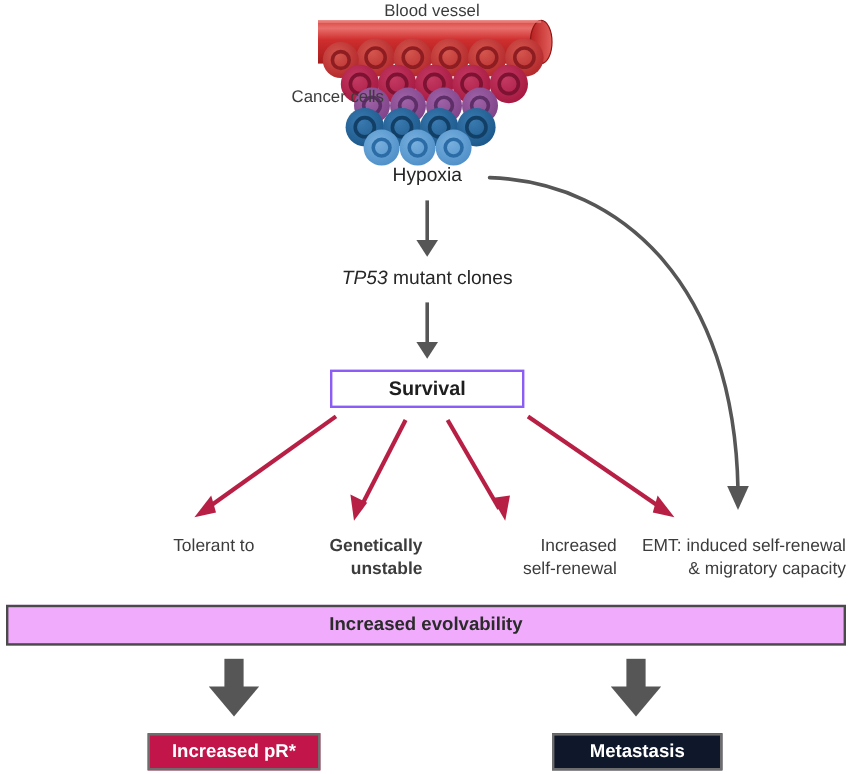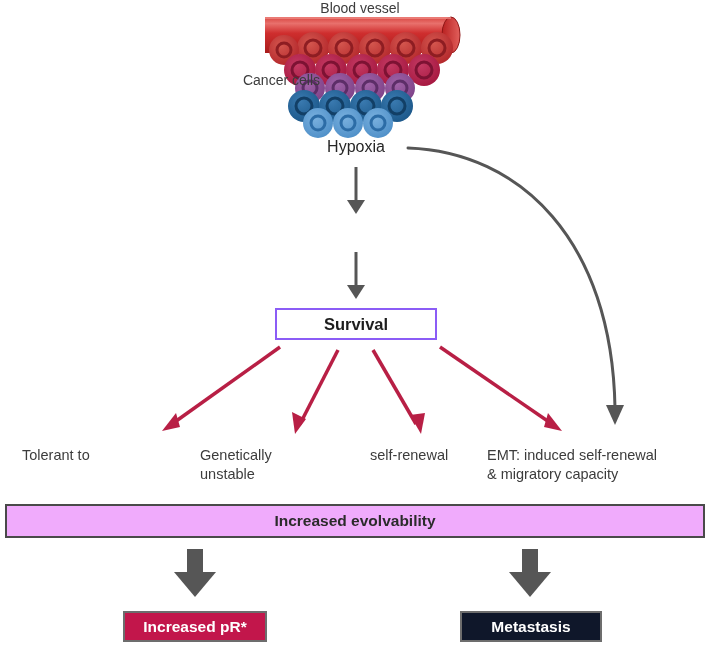--- a/index.html
+++ b/index.html
@@ -26,21 +26,21 @@
   }
   .node-text {
     color: #262626;
     font-size: 16px;
     text-align: center;
     white-space: nowrap;
   }
   .outcome {
     color: #3c3c3c;
     font-size: 14.5px;
-    text-align: left;
+    text-align: right;
     line-height: 1.3;
   }
   .italic { font-style: italic; }
 
   
   .survival-box {
     border: 2px solid #8b5cf6;
     background: #ffffff;
     box-sizing: border-box;
     display: flex;
@@ -232,35 +232,39 @@
     <g>
       <rect x="522" y="549" width="16" height="28" fill="#565656"></rect>
       <polygon points="530,597 509,572 551,572" fill="#565656"></polygon>
     </g>
   </svg>
 
   <div class="abs small-label" style="left:200px; top:72px; width:120px; text-align:right;">Cancer cells</div>
 
   <div class="abs node-text" style="left:256px; top:138px; width:200px;">Hypoxia</div>
 
+  <div class="abs node-text" style="left:236px; top:224px; width:240px;">
+    <span class="italic">TP53</span><span> mutant clones</span>
+  </div>
 
   <div class="abs survival-box" style="left:275px; top:308px; width:162px; height:32px;">
     <span>Survival</span>
   </div>
 
   <div class="abs outcome" style="left:22px; top:446px; width:190px;">
     <div>Tolerant to</div>
   </div>
 
-  <div class="abs outcome" style="left:200px; top:446px; width:168px;">
+  <div class="abs outcome" style="left:184px; top:446px; width:168px;font-weight:bold;">
     <div>Genetically</div>
     <div>unstable</div>
   </div>
 
   <div class="abs outcome" style="left:370px; top:446px; width:144px;">
+    <div>Increased</div>
     <div>self-renewal</div>
   </div>
 
   <div class="abs outcome" style="left:487px; top:446px; width:218px;">
     <div>EMT: induced self-renewal</div>
     <div>&amp; migratory capacity</div>
   </div>
 
   <div class="abs evolv-bar" style="left:5px; top:504px; width:700px; height:34px; background:#f0abfc;">
     <span>Increased evolvability</span>

